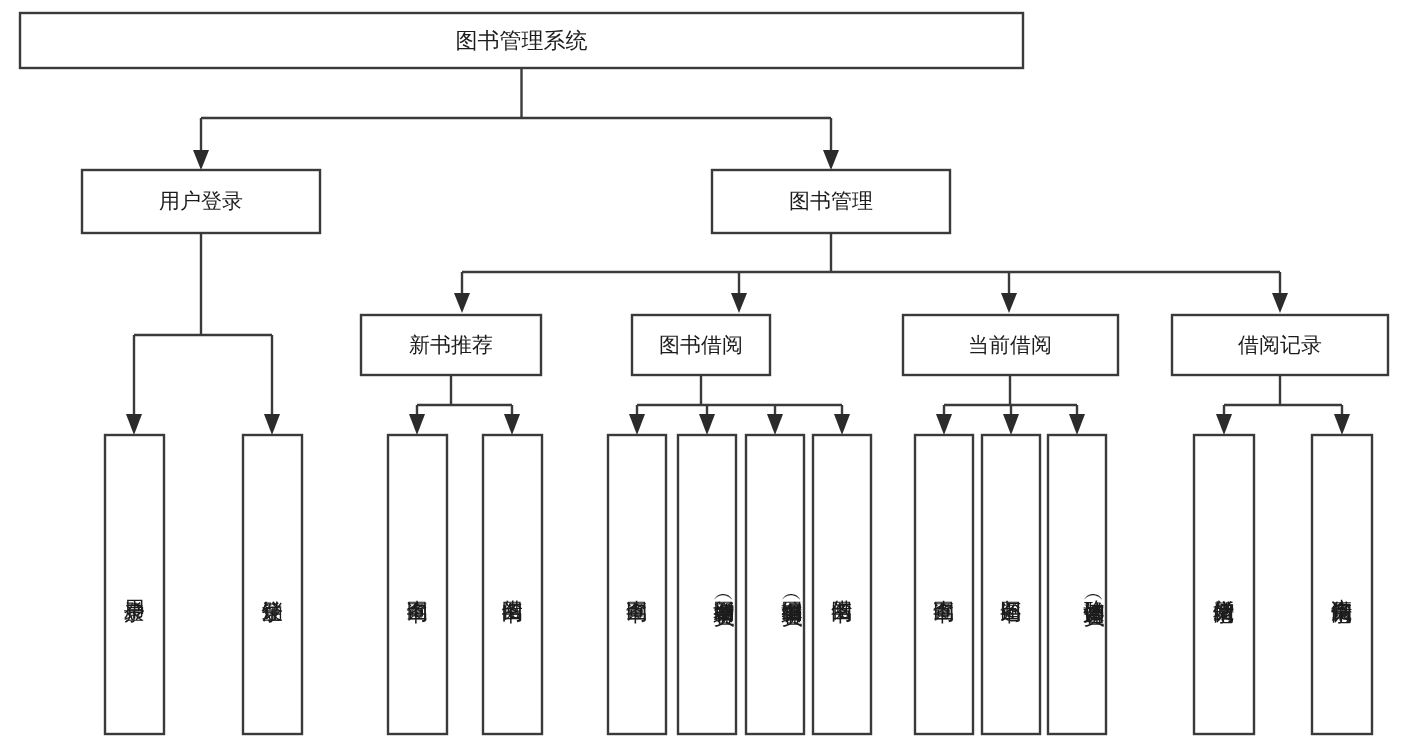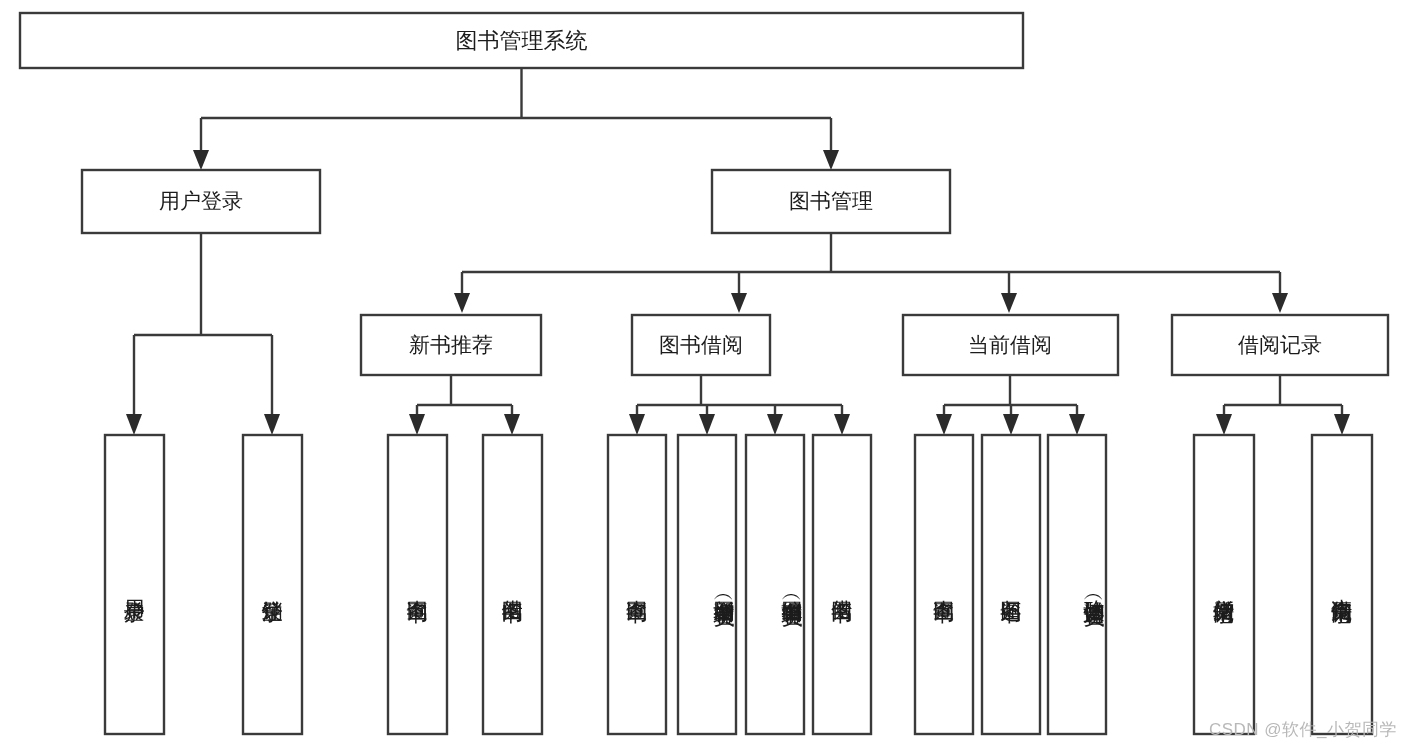--- a/index.html
+++ b/index.html
@@ -214,15 +214,14 @@
   <div class="leaf-label-wrap" style="left:746px; top:435px; width:58px; height:299px; align-items:flex-start; padding-top:6px; box-sizing:border-box;">编辑图书（管理员）</div>
   <div class="leaf-label-wrap" style="left:813px; top:435px; width:58px; height:299px;">借阅图书</div>
 
   <div class="leaf-label-wrap" style="left:915px; top:435px; width:58px; height:299px;">查询图书</div>
   <div class="leaf-label-wrap" style="left:982px; top:435px; width:58px; height:299px;">归还图书</div>
   <div class="leaf-label-wrap" style="left:1048px; top:435px; width:58px; height:299px; align-items:flex-start; padding-top:6px; box-sizing:border-box;">确认归还（管理员）</div>
 
   <div class="leaf-label-wrap" style="left:1194px; top:435px; width:60px; height:299px;">新增借阅记录</div>
   <div class="leaf-label-wrap" style="left:1312px; top:435px; width:60px; height:299px;">查询借阅记录</div>
 
-  <div class="watermark">CSDN @软件_小贺同学</div>
 
 </div>
 
 </body></html>

